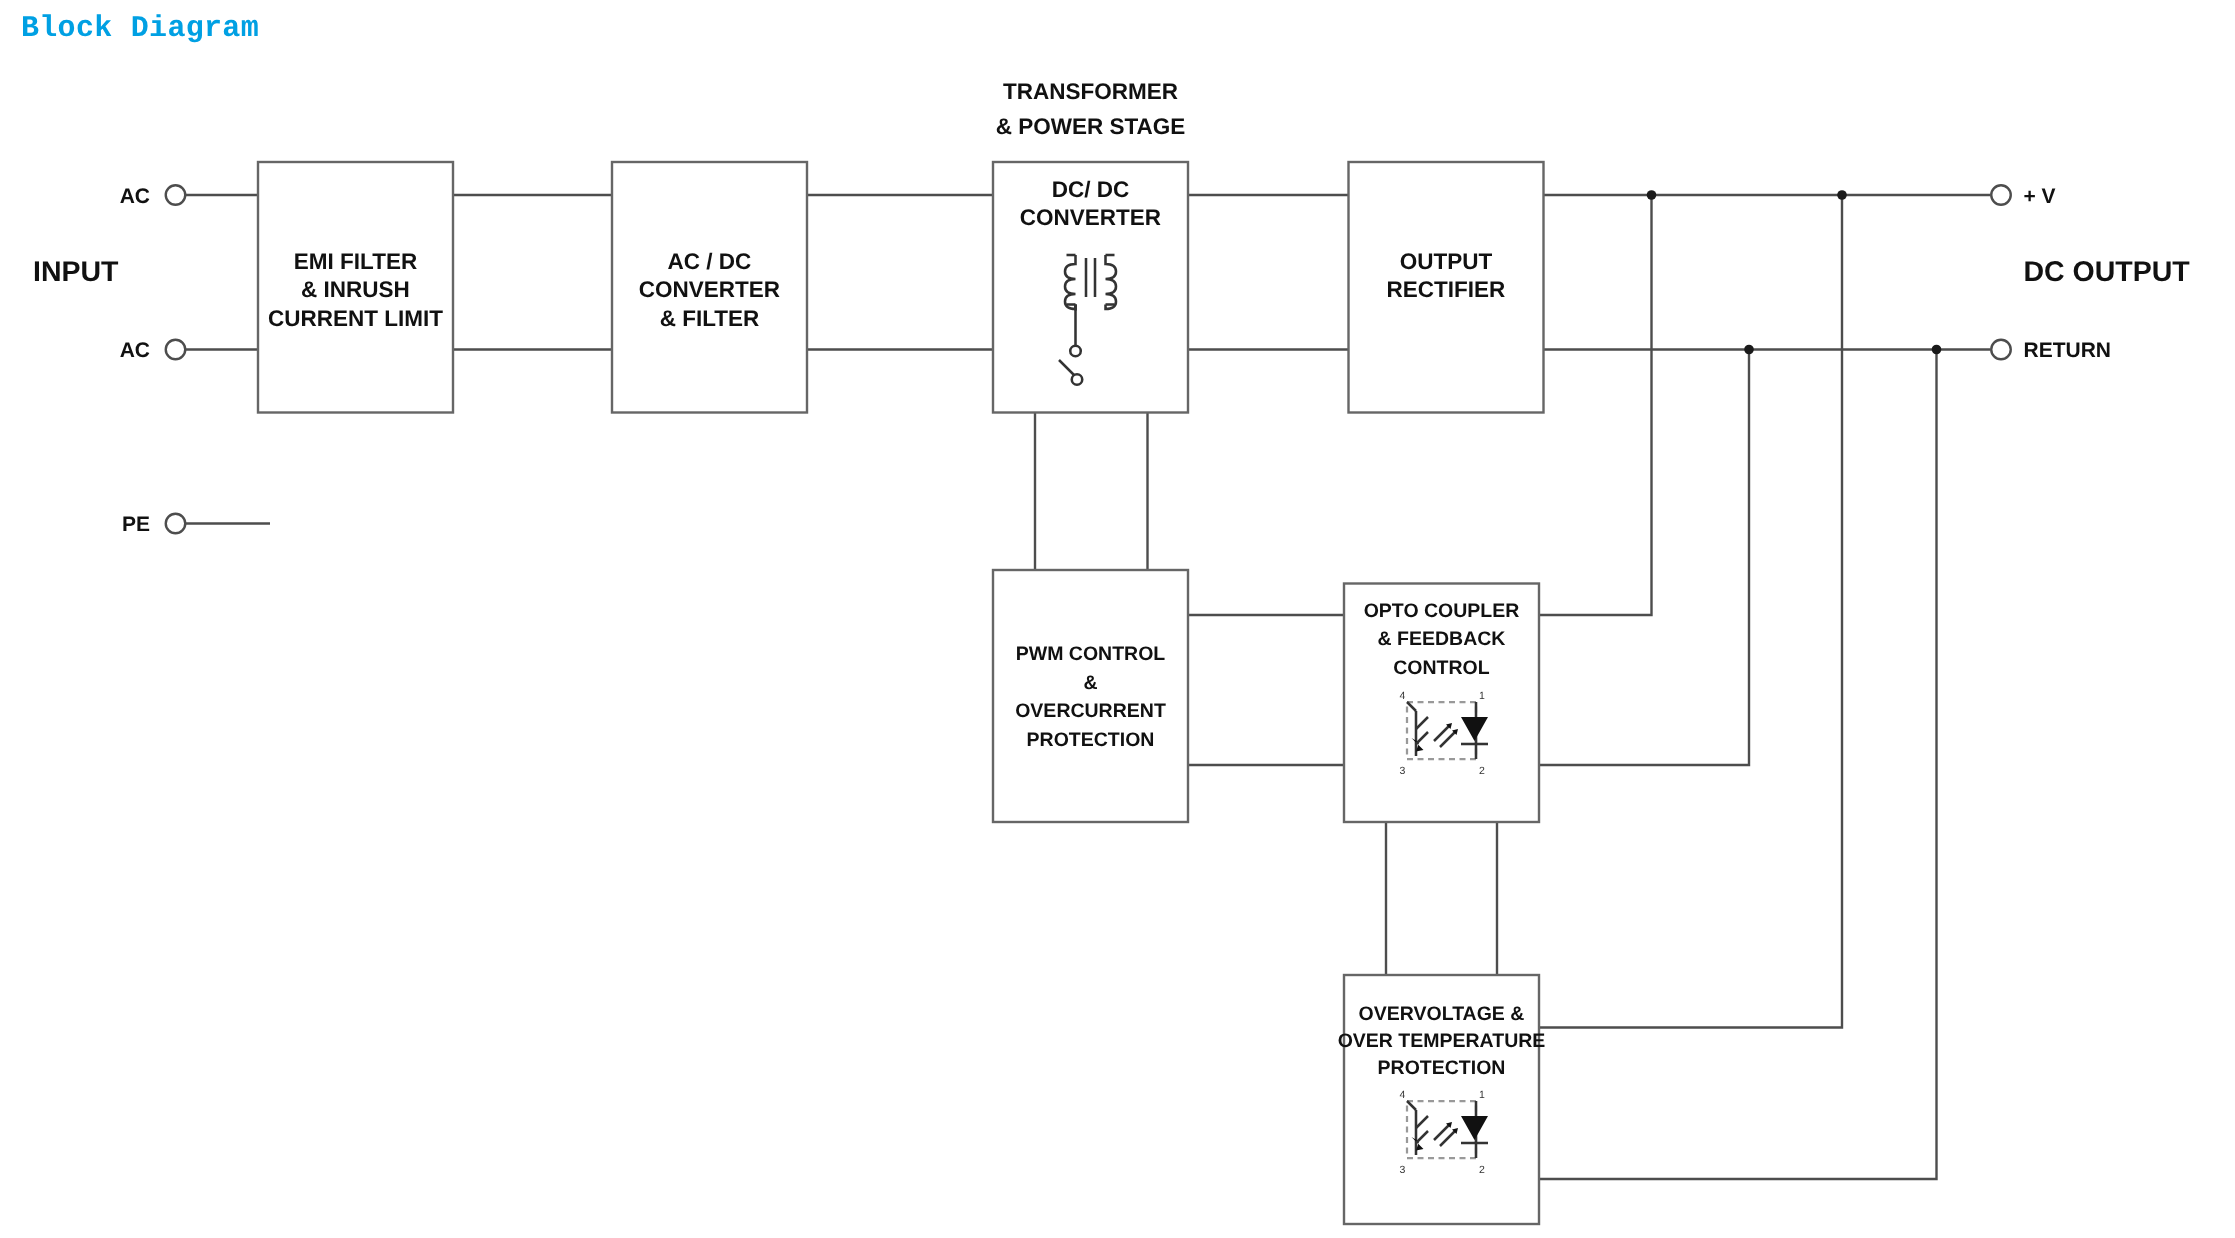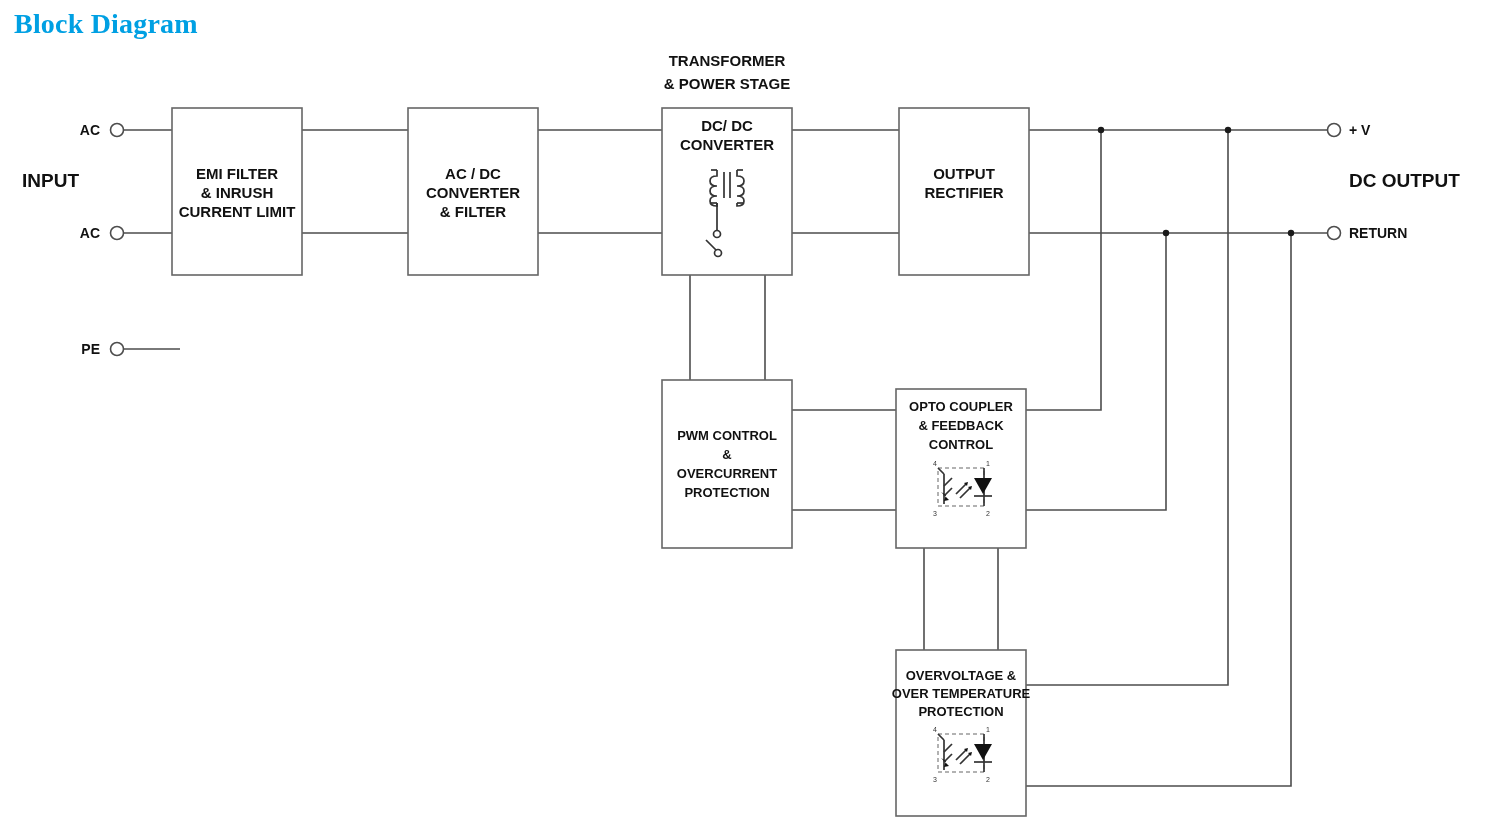--- a/index.html
+++ b/index.html
@@ -1,21 +1,21 @@
 <!DOCTYPE html>
 <html><head>
 <meta charset="utf-8">
 <style>
   html,body{margin:0;padding:0;background:#ffffff;}
   body{width:1490px;height:825px;font-family:"Liberation Sans",sans-serif;color:#000;overflow:hidden;}
   #page{position:relative;width:1490px;height:825px;background:#fff;}
   #title{
     position:absolute;left:14px;top:8px;
-    font-size:28px;font-weight:bold;letter-spacing:0.2px;
-    color:#00A0E3;font-family:Liberation Serif, serif;
+    font-size:20px;font-weight:bold;letter-spacing:0.2px;
+    color:#00A0E3;font-family:Liberation Mono, monospace;
   }
   svg#diagram{position:absolute;left:0;top:0;width:1490px;height:825px;}
   .wire{stroke:#4d4d4d;stroke-width:1.6;fill:none;}
   .boxrect{fill:#ffffff;stroke:#666666;stroke-width:1.6;}
   .term{fill:#ffffff;stroke:#4d4d4d;stroke-width:1.6;}
   .dot{fill:#1a1a1a;stroke:none;}
   .boxtext{font-family:"Liberation Sans",sans-serif;font-size:15px;font-weight:bold;fill:#111;text-anchor:middle;}
   .boxtext.small{font-size:13px;}
   .caption{font-family:"Liberation Sans",sans-serif;font-size:15px;font-weight:bold;fill:#111;text-anchor:middle;}
   .termlabel{font-family:"Liberation Sans",sans-serif;font-size:14px;font-weight:bold;fill:#111;}

